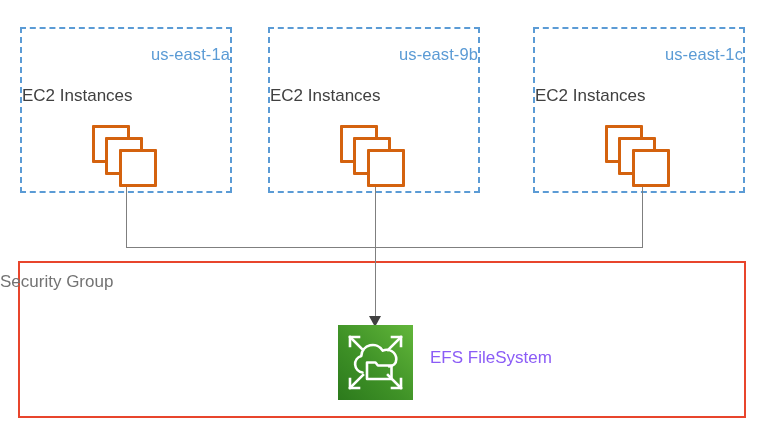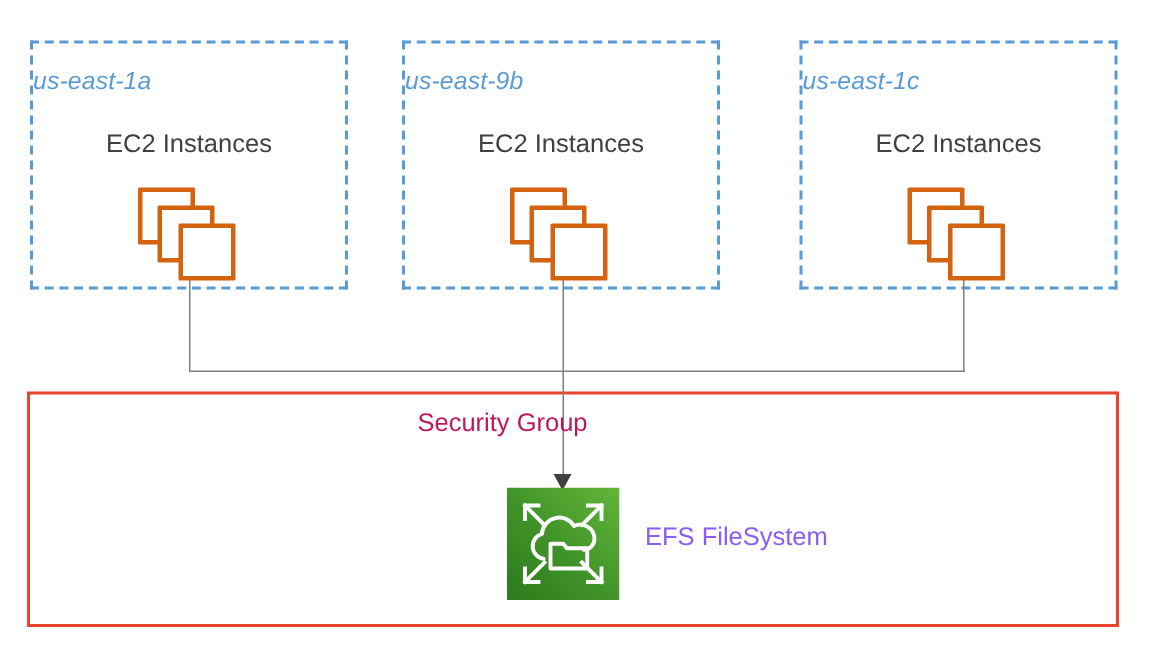--- a/index.html
+++ b/index.html
@@ -29,32 +29,30 @@
   }
   #az-box-0 { left: 20px; }
   #az-box-1 { left: 268px; }
   #az-box-2 { left: 533px; }
 
   .az-title {
     position: absolute;
     top: 16px;
     left: 0;
     width: 100%;
-    text-align: left;
+    text-align: right;
     font-size: 16.5px;
     color: #5B9BD5;
     letter-spacing: 0.1px;
-    font-style: italic;
   }
   .az-subtitle {
     position: absolute;
     top: 57px;
     left: 0;
     width: 100%;
-    text-align: center;
     font-size: 17px;
     color: #404040;
   }
 
   
   .ec2-icon {
     position: absolute;
     top: 96px;
     left: 50%;
     margin-left: -34px;
@@ -83,23 +81,23 @@
     height: 157px;
     border: 2px solid #E8452C;
     box-sizing: border-box;
     background: transparent;
   }
   #security-group-label {
     position: absolute;
     left: 0;
     top: 272px;
     width: 670px;
-    text-align: center;
+    text-align: left;
     font-size: 17px;
-    color: #be185d;
+    color: #737373;
     z-index: 6;
   }
 
   
   .wire {
     position: absolute;
     background: #7F7F7F;
     z-index: 2;
   }
   .wire-v { width: 1.4px; }

